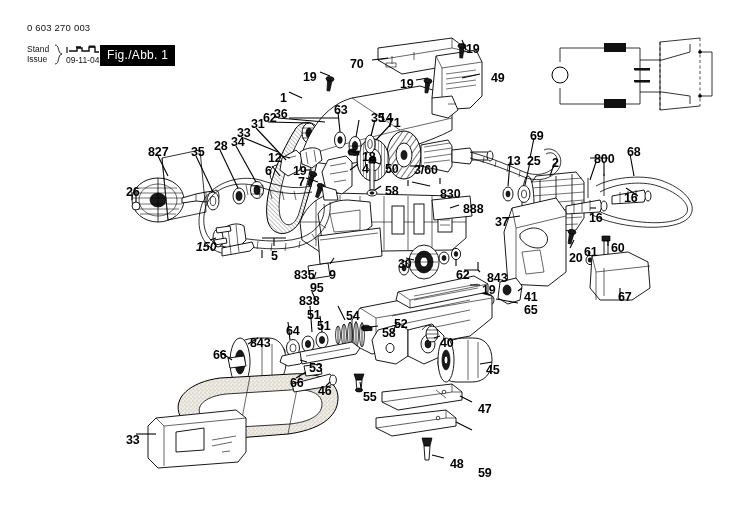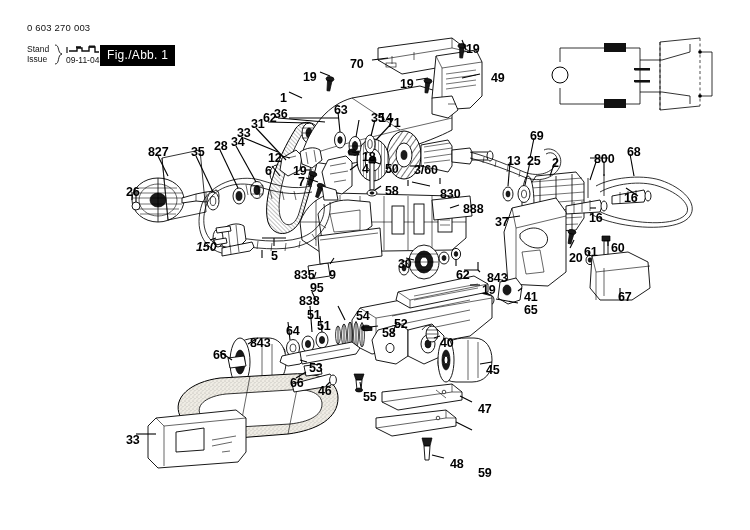--- a/index.html
+++ b/index.html
@@ -704,21 +704,21 @@
       <div class="lbl" style="left: 524px; top: 291px;">41</div>
       <div class="lbl" style="left: 524px; top: 304px;">65</div>
       <div class="lbl" style="left: 196px; top: 241px; font-style: italic;">150</div>
       <div class="lbl" style="left: 253px; top: 269px; margin-left: 41px;">835</div>
       <div class="lbl" style="left: 271px; top: 250px;">5</div>
       <div class="lbl" style="left: 329px; top: 269px;">9</div>
       <div class="lbl" style="left: 310px; top: 282px;">95</div>
       <div class="lbl" style="left: 299px; top: 295px;">838</div>
       <div class="lbl" style="left: 307px; top: 309px;">51</div>
       <div class="lbl" style="left: 317px; top: 320px;">51</div>
-      <div class="lbl" style="left: 344px; top: 310px; padding-left: 12px;">54</div>
+      <div class="lbl" style="left: 334px; top: 310px; padding-left: 12px;">54</div>
       <div class="lbl" style="left: 286px; top: 325px;">64</div>
       <div class="lbl" style="left: 250px; top: 337px;">843</div>
       <div class="lbl" style="left: 382px; top: 327px;">58</div>
       <div class="lbl" style="left: 394px; top: 318px;">52</div>
       <div class="lbl" style="left: 440px; top: 337px;">40</div>
       <div class="lbl" style="left: 486px; top: 364px;">45</div>
       <div class="lbl" style="left: 301px; top: 362px; padding-left: 8px;">53</div>
       <div class="lbl" style="left: 290px; top: 377px;">66</div>
       <div class="lbl" style="left: 213px; top: 349px;">66</div>
       <div class="lbl" style="left: 318px; top: 385px;">46</div>

